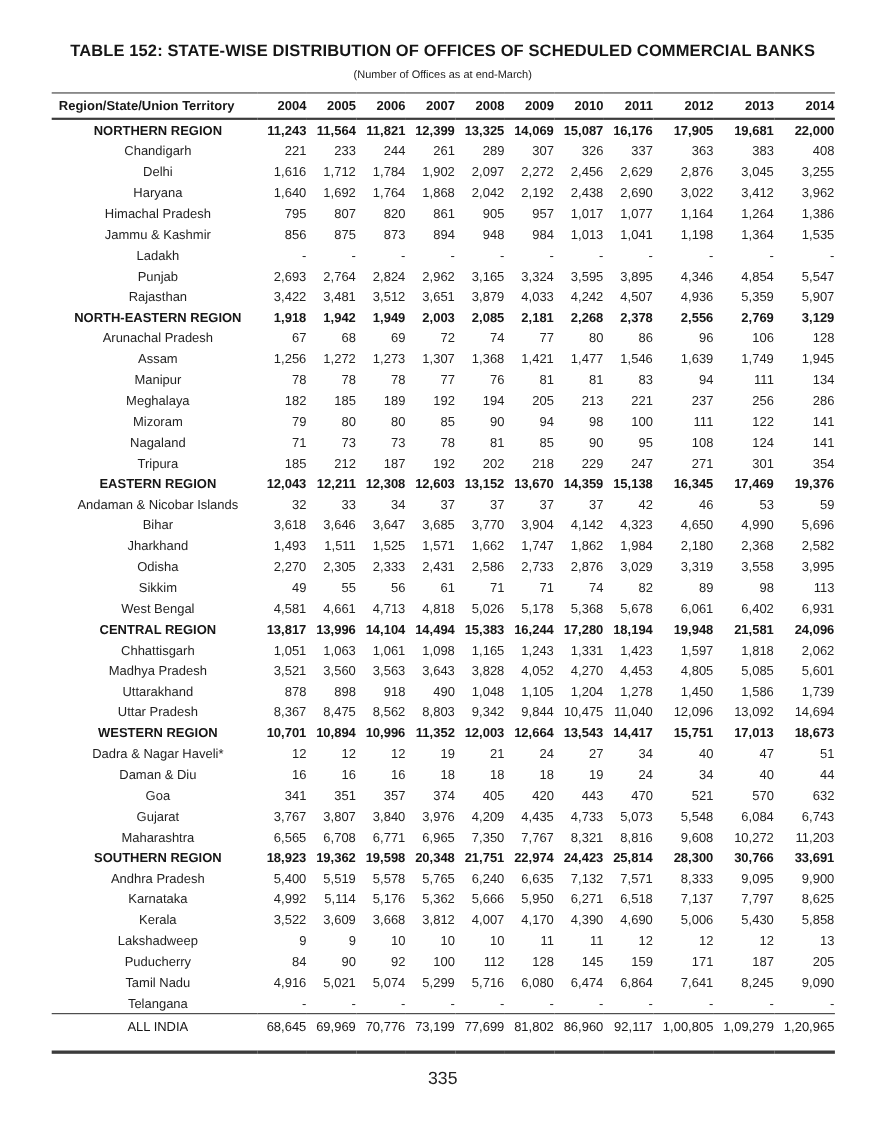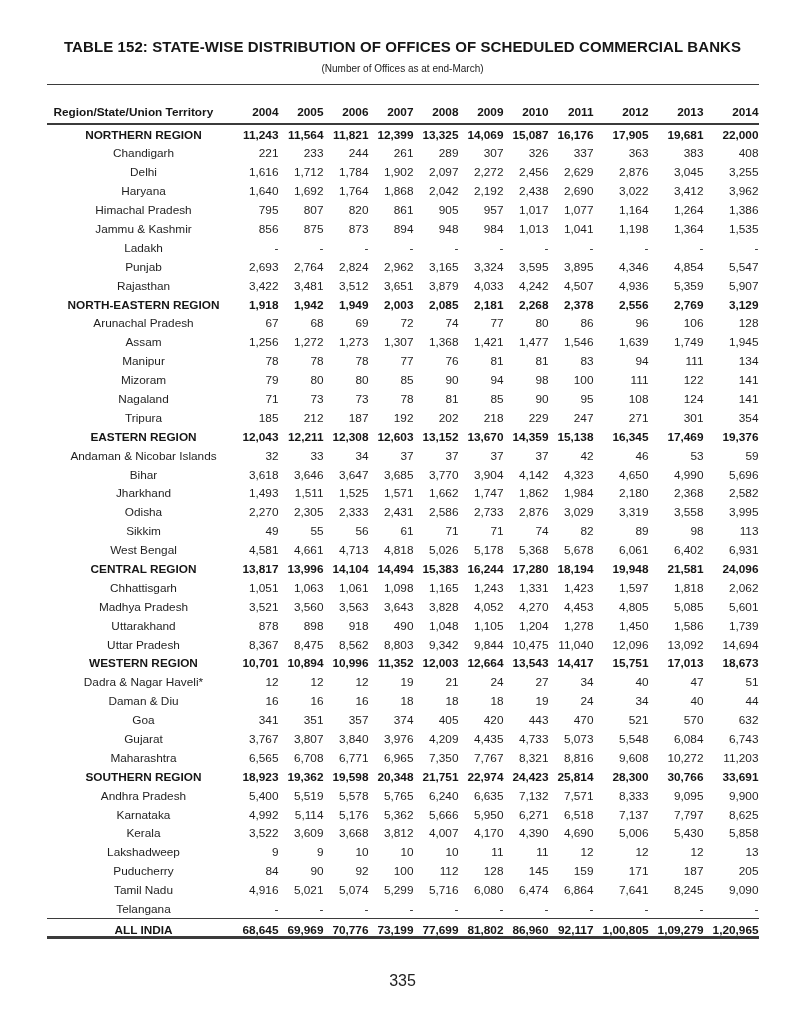--- a/index.html
+++ b/index.html
@@ -42,45 +42,45 @@
     line-height: 12px;
     padding: 3.5px 0 3.4px 0;
     white-space: nowrap;
     vertical-align: middle;
   }
   table.banks thead th {
     border-top: 1.5px solid #3b3b3b;
     border-bottom: 2px solid #3b3b3b;
     font-weight: bold;
     text-align: right;
-    padding-top: 21px;
+    padding-top: 5px;
     padding-bottom: 5px;
     color: #161616;
   }
   table.banks thead th.label-col {
     text-align: left;
     padding-left: 7px;
   }
   table.banks td {
     text-align: right;
   }
   table.banks td.label-col {
     text-align: center;
     padding-left: 7px;
   }
   table.banks tr.region-row td {
     font-weight: bold;
     color: #161616;
   }
   table.banks tfoot td {
-    font-weight: bold;
+    font-weight: normal;
     border-top: 1.5px solid #3b3b3b;
     border-bottom: 3px solid #3b3b3b;
     padding-top: 5px;
-    padding-bottom: 0;
+    padding-bottom: 16px;
     color: #161616;
   }
   .page-number {
     position: absolute;
     bottom: 34px;
     left: 0;
     width: 100%;
     text-align: center;
     font-size: 16px;
     color: #222222;
@@ -301,20 +301,34 @@
           <td>77</td>
           <td>76</td>
           <td>81</td>
           <td>81</td>
           <td>83</td>
           <td>94</td>
           <td>111</td>
           <td>134</td>
         </tr>
         <tr>
+          <td class="label-col">Meghalaya</td>
+          <td>182</td>
+          <td>185</td>
+          <td>189</td>
+          <td>192</td>
+          <td>194</td>
+          <td>205</td>
+          <td>213</td>
+          <td>221</td>
+          <td>237</td>
+          <td>256</td>
+          <td>286</td>
+        </tr>
+        <tr>
           <td class="label-col">Mizoram</td>
           <td>79</td>
           <td>80</td>
           <td>80</td>
           <td>85</td>
           <td>90</td>
           <td>94</td>
           <td>98</td>
           <td>100</td>
           <td>111</td>

